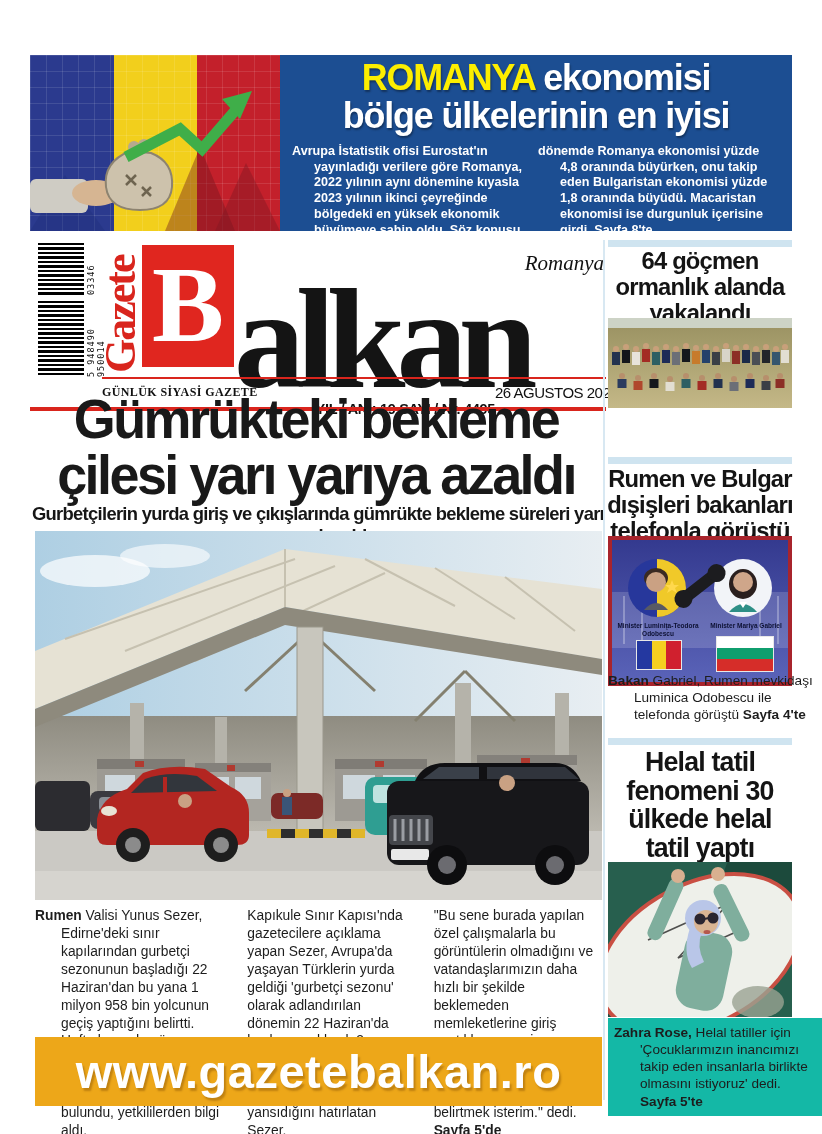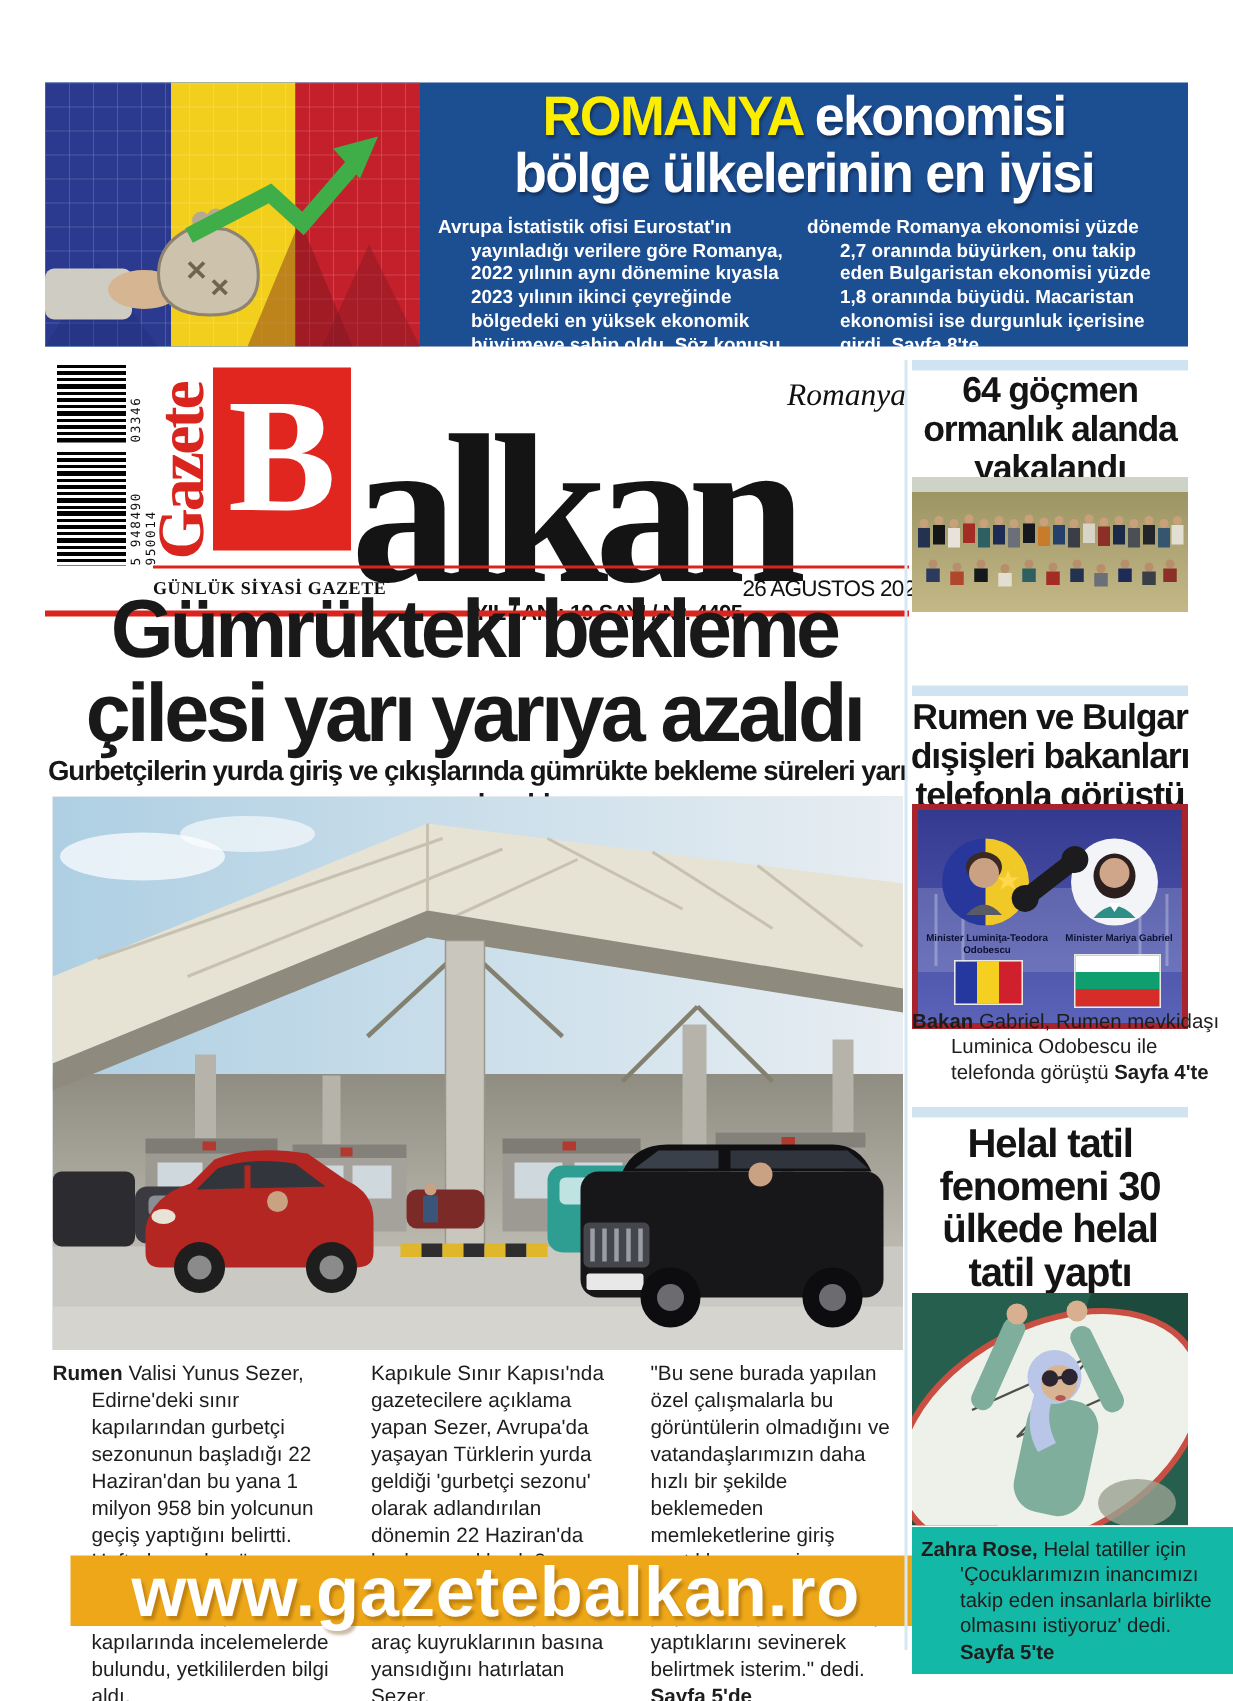--- a/index.html
+++ b/index.html
@@ -50,21 +50,21 @@
   .lead-h{left:24px;top:392px;width:584px;text-align:center;font-weight:bold;font-size:55px;
           line-height:1.01;letter-spacing:-2.6px;color:#191919;transform:scaleX(.98);transform-origin:center top;}
   .subhead{left:30px;top:503px;width:576px;text-align:center;font-weight:bold;font-size:18.4px;
            letter-spacing:-.7px;color:#161616;}
   .photo-main{left:35px;top:531px;width:567px;height:369px;overflow:hidden;background:#cfd9df;}
   .cols{left:35px;top:907px;width:567px;display:flex;gap:18px;font-size:13.8px;line-height:1.3;color:#1d1d1d;}
   .col{flex:1;margin:0;}
   .hang{padding-left:26px;text-indent:-26px;}
 
   
-  .footer{left:47px;top:1037px;width:567px;height:47px;background:#eda719;display:flex;
+  .footer{left:35px;top:1037px;width:567px;height:69px;background:#eda719;display:flex;
           align-items:center;justify-content:center;}
   .footer span{color:#fff;font-size:47px;font-weight:bold;letter-spacing:.5px;
                text-shadow:2px 3px 2px rgba(110,60,0,.35);}
 
   
   .vdiv{left:603px;top:240px;width:2px;height:860px;background:#d8e8f2;}
   .sidebar{left:608px;top:240px;width:184px;height:880px;}
   .sb-bar{position:absolute;left:0;width:100%;height:7px;background:#cfe4f0;}
   .sb-h{position:absolute;left:-2px;width:188px;text-align:center;font-weight:bold;color:#141414;
         letter-spacing:-.8px;line-height:1.08;transform:scaleX(.99);}
@@ -109,21 +109,21 @@
         <polygon points="222,36 192,44 210,64" fill="#3fae49"></polygon>
       </svg>
     </div>
     <div class="banner-right">
       <div class="banner-headline">
         <div><span class="hl-yellow">ROMANYA</span><span> ekonomisi</span></div>
         <div>bölge ülkelerinin en iyisi</div>
       </div>
       <div class="banner-cols">
         <p class="banner-col">Avrupa İstatistik ofisi Eurostat'ın yayınladığı verilere göre Romanya, 2022 yılının aynı dönemine kıyasla 2023 yılının ikinci çeyreğinde bölgedeki en yüksek ekonomik büyümeye sahip oldu. Söz konusu</p>
-        <p class="banner-col"><span>dönemde Romanya ekonomisi yüzde 2,7 oranında büyürken, onu takip eden Bulgaristan ekonomisi yüzde 1,8 oranında büyüdü. Macaristan ekonomisi ise durgunluk içerisine girdi. </span><span class="b">Sayfa 8'te</span></p>
+        <p class="banner-col"><span>dönemde Romanya ekonomisi yüzde 4,8 oranında büyürken, onu takip eden Bulgaristan ekonomisi yüzde 1,8 oranında büyüdü. Macaristan ekonomisi ise durgunluk içerisine girdi. </span><span class="b">Sayfa 8'te</span></p>
       </div>
     </div>
   </section>
 
   <header class="abs masthead">
     <div class="abs barcode">
       <div class="bars bars1"></div>
       <div class="bars bars2"></div>
       <div class="bc-digits bc-addon">03346</div>
       <div class="bc-digits bc-main">5 948490 950014</div>

